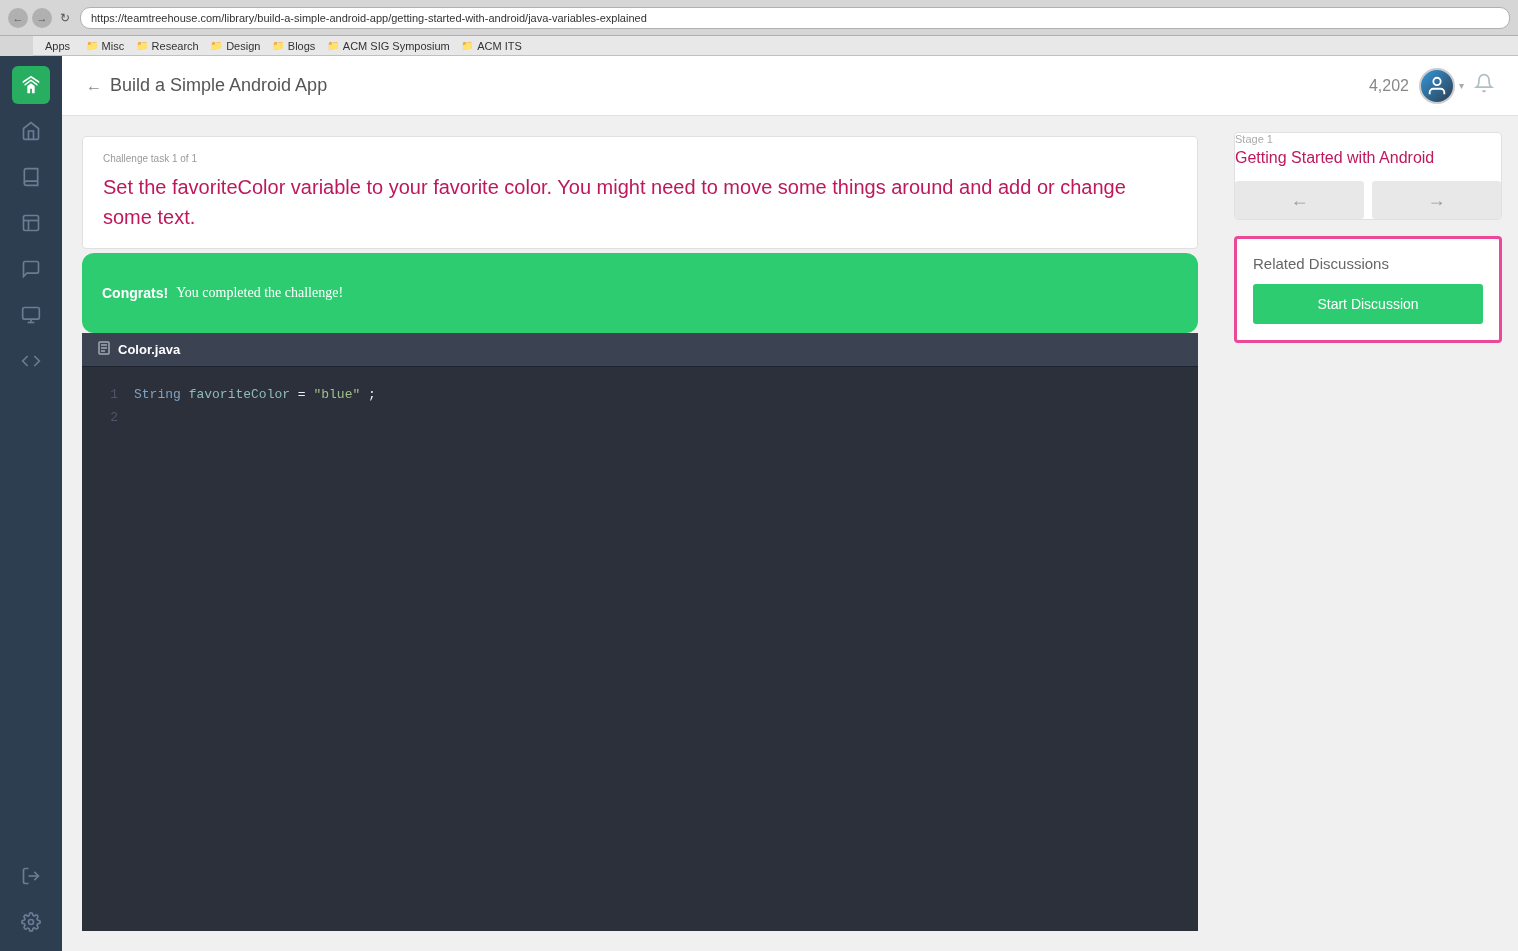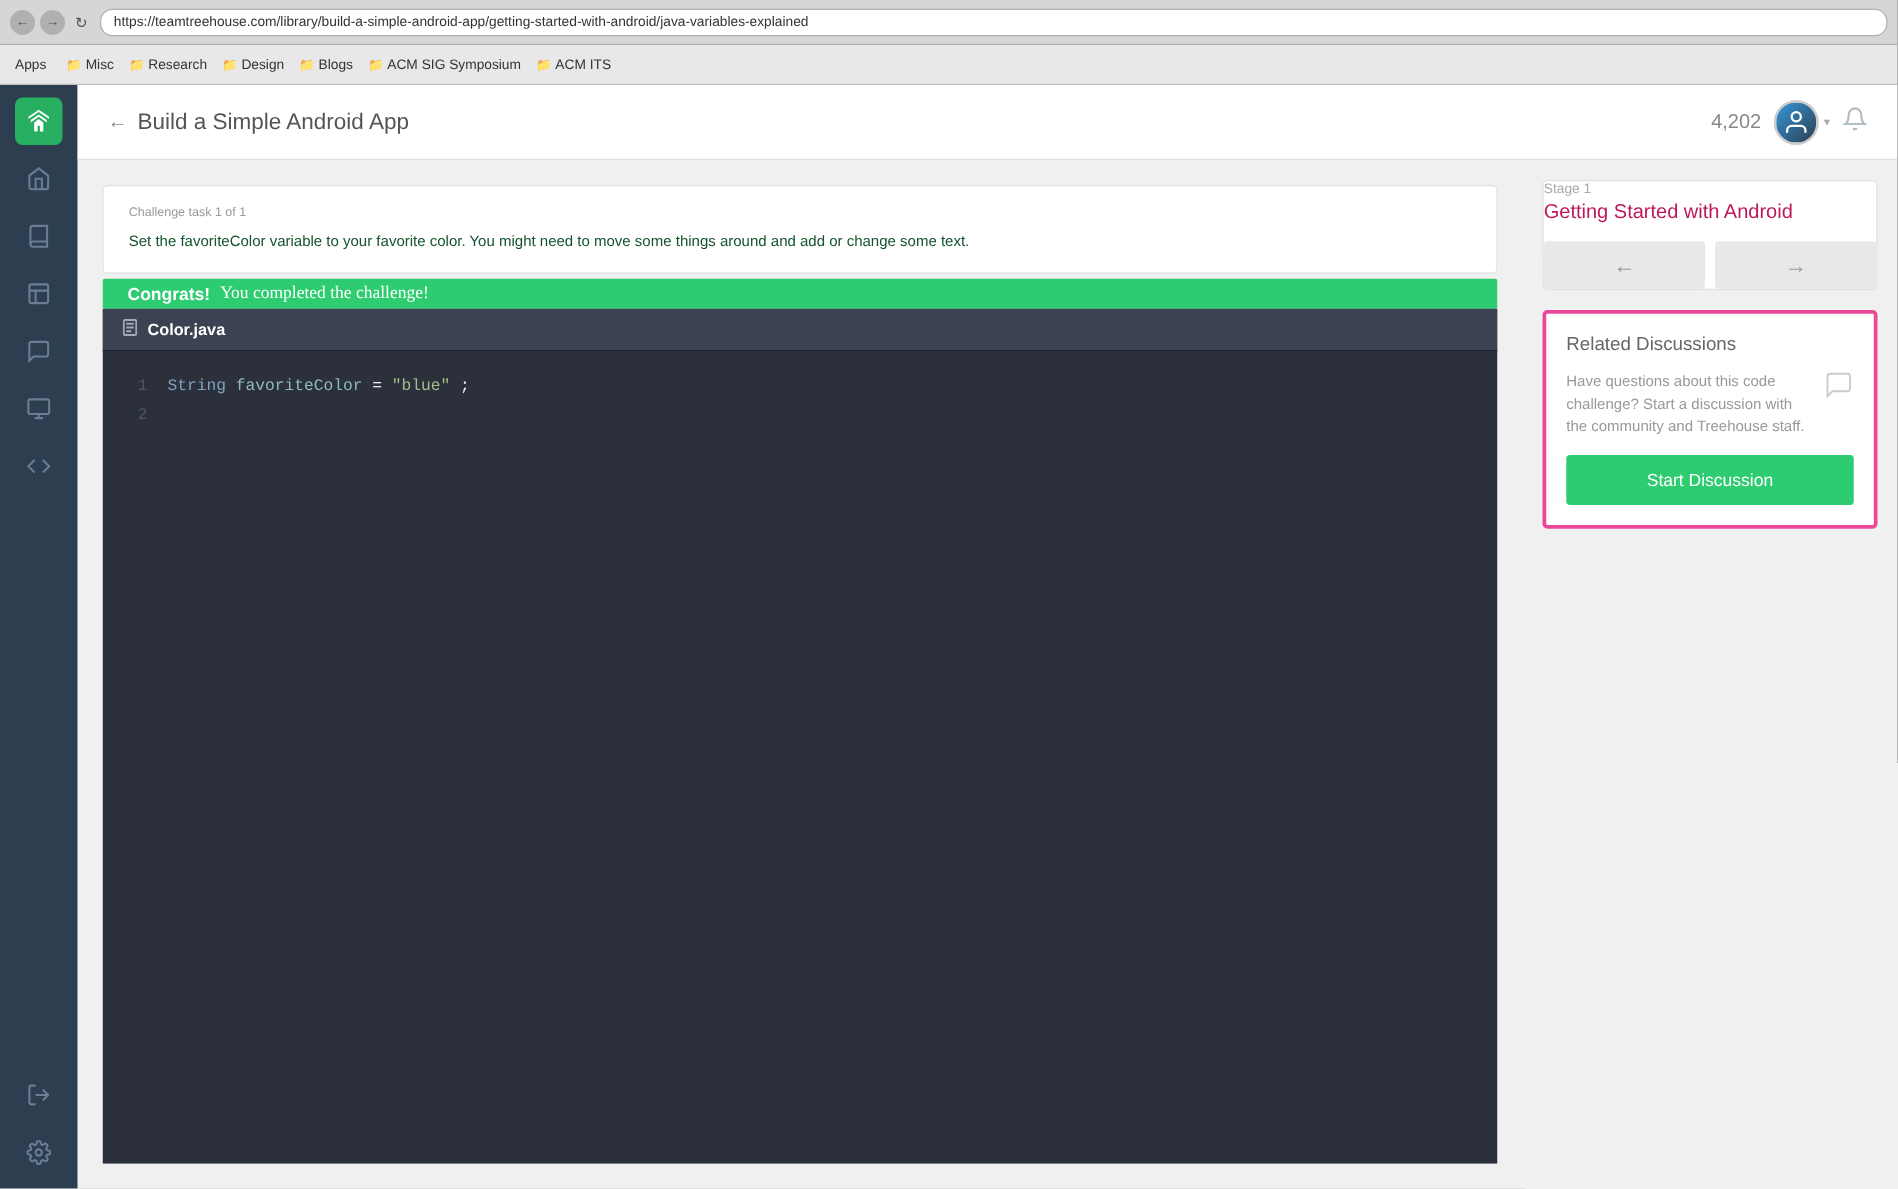--- a/index.html
+++ b/index.html
@@ -5,21 +5,21 @@
     * { margin: 0; padding: 0; box-sizing: border-box; }
     body { font-family: -apple-system, BlinkMacSystemFont, 'Segoe UI', Arial, sans-serif; font-size: 13px; background: #f5f5f5; overflow: hidden; }
 
     
     .browser-chrome { background: #d6d6d6; width: 1518px; height: 951px; display: flex; flex-direction: column; }
     .browser-toolbar { background: #d6d6d6; padding: 6px 8px; display: flex; align-items: center; gap: 6px; height: 36px; border-bottom: 1px solid #b0b0b0; }
     .browser-nav-buttons { display: flex; gap: 4px; align-items: center; }
     .nav-btn { width: 20px; height: 20px; border-radius: 50%; background: #b0b0b0; border: none; cursor: pointer; display: flex; align-items: center; justify-content: center; color: #555; font-size: 11px; }
     .refresh-btn { width: 18px; height: 18px; background: none; border: none; cursor: pointer; font-size: 12px; color: #555; display: flex; align-items: center; justify-content: center; }
     .address-bar { flex: 1; background: white; border: 1px solid #b0b0b0; border-radius: 10px; height: 22px; padding: 0 10px; font-size: 11px; color: #333; display: flex; align-items: center; }
-    .bookmarks-bar { background: #e8e8e8; padding: 4px 8px; display: flex; align-items: center; gap: 12px; height: 32px; border-bottom: 1px solid #c0c0c0; }
+    .bookmarks-bar { background: #e8e8e8; padding: 4px 8px; display: flex; align-items: center; gap: 12px; height: 20px; border-bottom: 1px solid #c0c0c0; margin-left: 33px; }
     .bookmark-item { display: flex; align-items: center; gap: 3px; font-size: 11px; color: #333; cursor: pointer; }
     .bookmark-icon { font-size: 10px; }
     .apps-btn { font-size: 11px; font-weight: 500; color: #333; cursor: pointer; background: none; border: none; padding: 2px 4px; }
 
     
     .app-layout { display: flex; flex: 1; background: #f0f0f0; overflow: hidden; }
 
     
     .sidebar { width: 62px; background: #2c3e50; display: flex; flex-direction: column; align-items: center; padding: 10px 0; gap: 8px; flex-shrink: 0; }
     .sidebar-logo { width: 38px; height: 38px; background: #27ae60; border-radius: 6px; display: flex; align-items: center; justify-content: center; cursor: pointer; }
@@ -40,24 +40,24 @@
     .avatar-dropdown { color: #aaa; font-size: 10px; }
     .bell-icon { color: #b0bec5; font-size: 20px; cursor: pointer; }
 
     
     .content-area { display: flex; flex: 1; overflow: hidden; }
     .challenge-area { flex: 1; padding: 20px; display: flex; flex-direction: column; gap: 0; overflow: hidden; }
 
     
     .challenge-panel { background: white; border-radius: 4px; padding: 16px 20px; border: 1px solid #e0e0e0; }
     .challenge-task { font-size: 10px; color: #999; margin-bottom: 8px; }
-    .challenge-description { font-size: 12px; color: #14532d; line-height: 1.5; }
-
-    
-    .success-banner { background: #2ecc71; padding: 4px 20px; display: flex; align-items: center; gap: 8px; margin-top: 4px; border-radius: 2px; }
+    .challenge-description { font-size: 20px; color: #be185d; line-height: 1.5; }
+
+    
+    .success-banner { background: #2ecc71; padding: 32px 20px; display: flex; align-items: center; gap: 8px; margin-top: 4px; border-radius: 12px; }
     .congrats-text { color: white; font-weight: bold; font-size: 14px; }
     .success-message { color: white; font-size: 14px; font-family: Liberation Serif, serif; }
 
     
     .code-editor { background: #2b303b; flex: 1; overflow: hidden; margin-top: 0; }
     .code-file-tab { background: #3b4252; padding: 8px 16px; display: flex; align-items: center; gap: 8px; border-bottom: 1px solid #1e2330; }
     .file-icon { color: #a0aab4; font-size: 12px; }
     .file-name { color: white; font-size: 13px; font-weight: bold; }
     .code-content { padding: 16px 20px; font-family: 'Courier New', Courier, monospace; font-size: 13px; line-height: 1.8; }
     .code-line { display: flex; gap: 16px; }
@@ -268,27 +268,19 @@
             <div class="stage-label">Stage 1</div>
             <div class="stage-title">Getting Started with Android</div>
             <div class="nav-buttons">
               <button class="nav-arrow-btn">←</button>
               <button class="nav-arrow-btn">→</button>
             </div>
           </div>
 
           <div class="discussions-card">
             <div class="discussions-title">Related Discussions</div>
-            <div class="discussions-content">
-              <span class="discussions-text">Have questions about this code challenge? Start a discussion with the community and Treehouse staff.</span>
-              <span class="chat-icon">
-                <svg width="24" height="24" viewBox="0 0 24 24" fill="none" stroke="#ccc" stroke-width="1.5">
-                  <path d="M21 15a2 2 0 01-2 2H7l-4 4V5a2 2 0 012-2h14a2 2 0 012 2z"></path>
-                </svg>
-              </span>
-            </div>
             <button class="start-discussion-btn">Start Discussion</button>
           </div>
         </div>
       </div>
     </div>
   </div>
 </div>
 
 </body></html>

